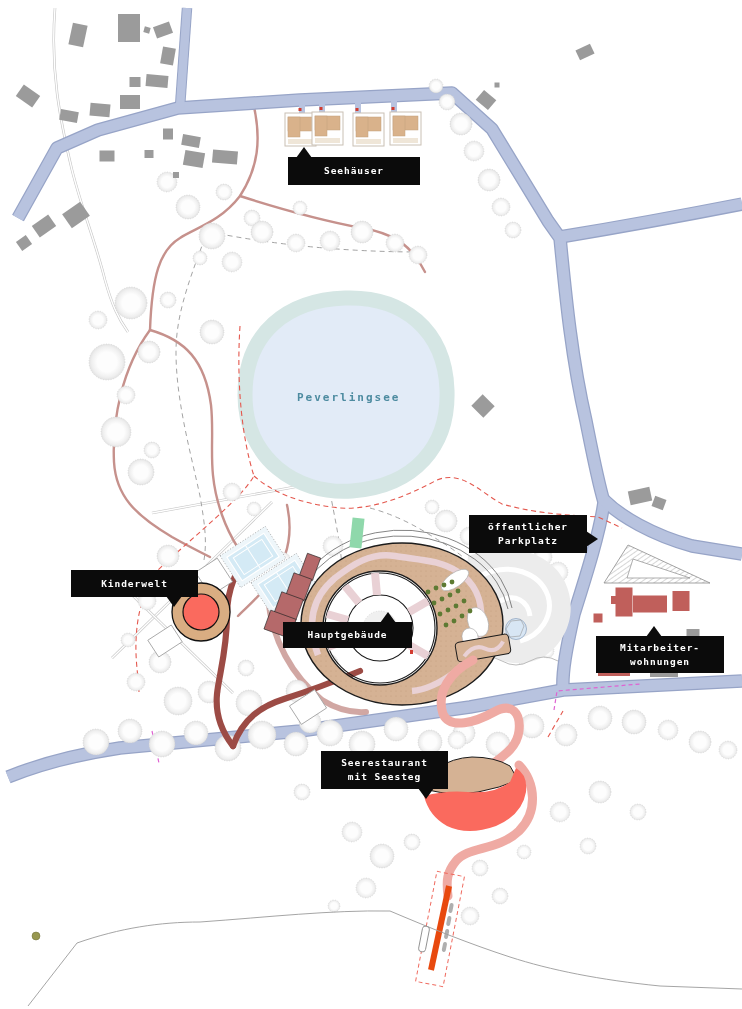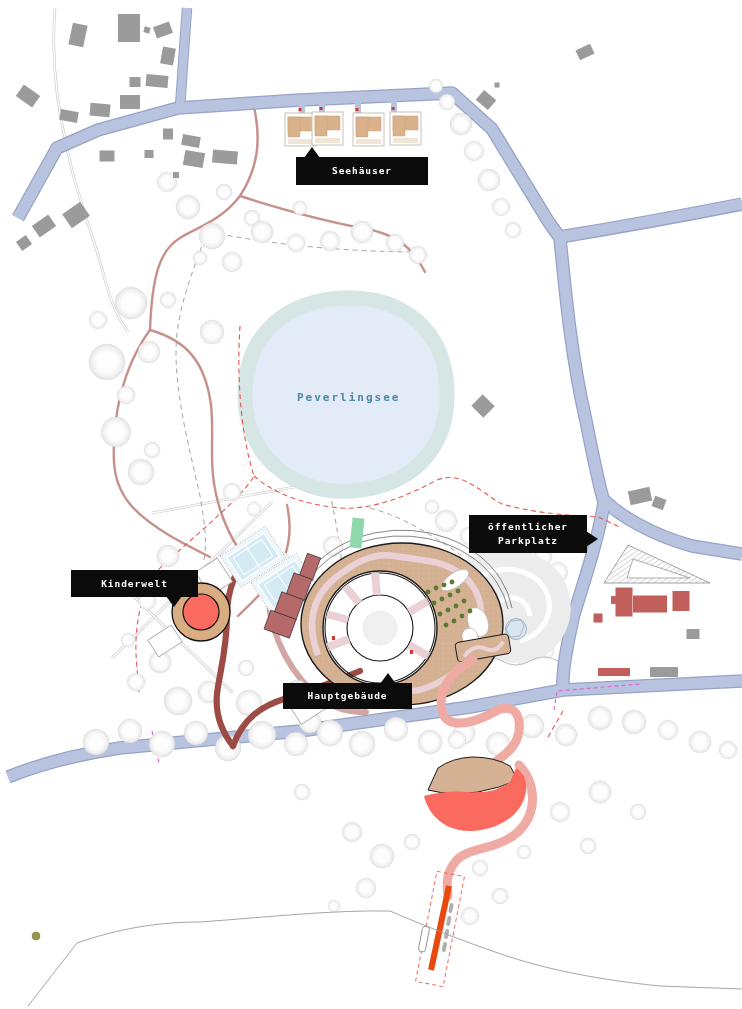--- a/index.html
+++ b/index.html
@@ -414,30 +414,40 @@
           <rect x="-2" y="-5" width="4" height="10" rx="2" fill="#9b9b9b" opacity="0.8" transform="translate(444.4,947) rotate(11)"></rect>
         </g>
   </g>
 
   <g>
     <path d="M28,1006 L77,943 C120,928 160,922 200,922 C270,917 330,910 390,911 C430,928 470,944 510,957 C550,970 600,980 660,986 L742,989" stroke="#9b9b9b" stroke-width=".9" fill="none"></path>
     <circle cx="36" cy="936" r="4" fill="#97974f" stroke="#6b6b35" stroke-width=".5"></circle>
   </g>
 </svg>
 
-  <div class="callout" style="left:288px;top:157px;width:132px;height:28px;margin-left:8px;">
+  <div class="callout" style="left:288px;top:157px;width:132px;height:28px;">
     <span class="ptr ptr-up" style="left:8px;"></span>
     <span>Seehäuser</span>
   </div>
   <div class="callout" style="left:71px;top:562px;width:127px;height:27px;margin-top:8px;">
     <span class="ptr ptr-down" style="right:16px;"></span>
     <span>Kinderwelt</span>
   </div>
-  <div class="callout" style="left:283px;top:683px;width:129px;height:26px;">
+  <div class="callout" style="left:283px;top:622px;width:129px;height:26px;">
     <span class="ptr ptr-up" style="right:16px;"></span>
     <span>Hauptgebäude</span>
   </div>
   <div class="callout" style="left:469px;top:515px;width:118px;height:38px;">
     <span class="ptr ptr-right" style="top:16px;"></span>
     <span>öffentlicher</span>
     <span>Parkplatz</span>
   </div>
+  <div class="callout" style="left:596px;top:636px;width:128px;height:37px;">
+    <span class="ptr ptr-up" style="left:50px;"></span>
+    <span>Mitarbeiter-</span>
+    <span>wohnungen</span>
+  </div>
+  <div class="callout" style="left:321px;top:751px;width:127px;height:38px;">
+    <span class="ptr ptr-down" style="right:14px;"></span>
+    <span>Seerestaurant</span>
+    <span>mit Seesteg</span>
+  </div>
 </div>
 
 </body></html>

